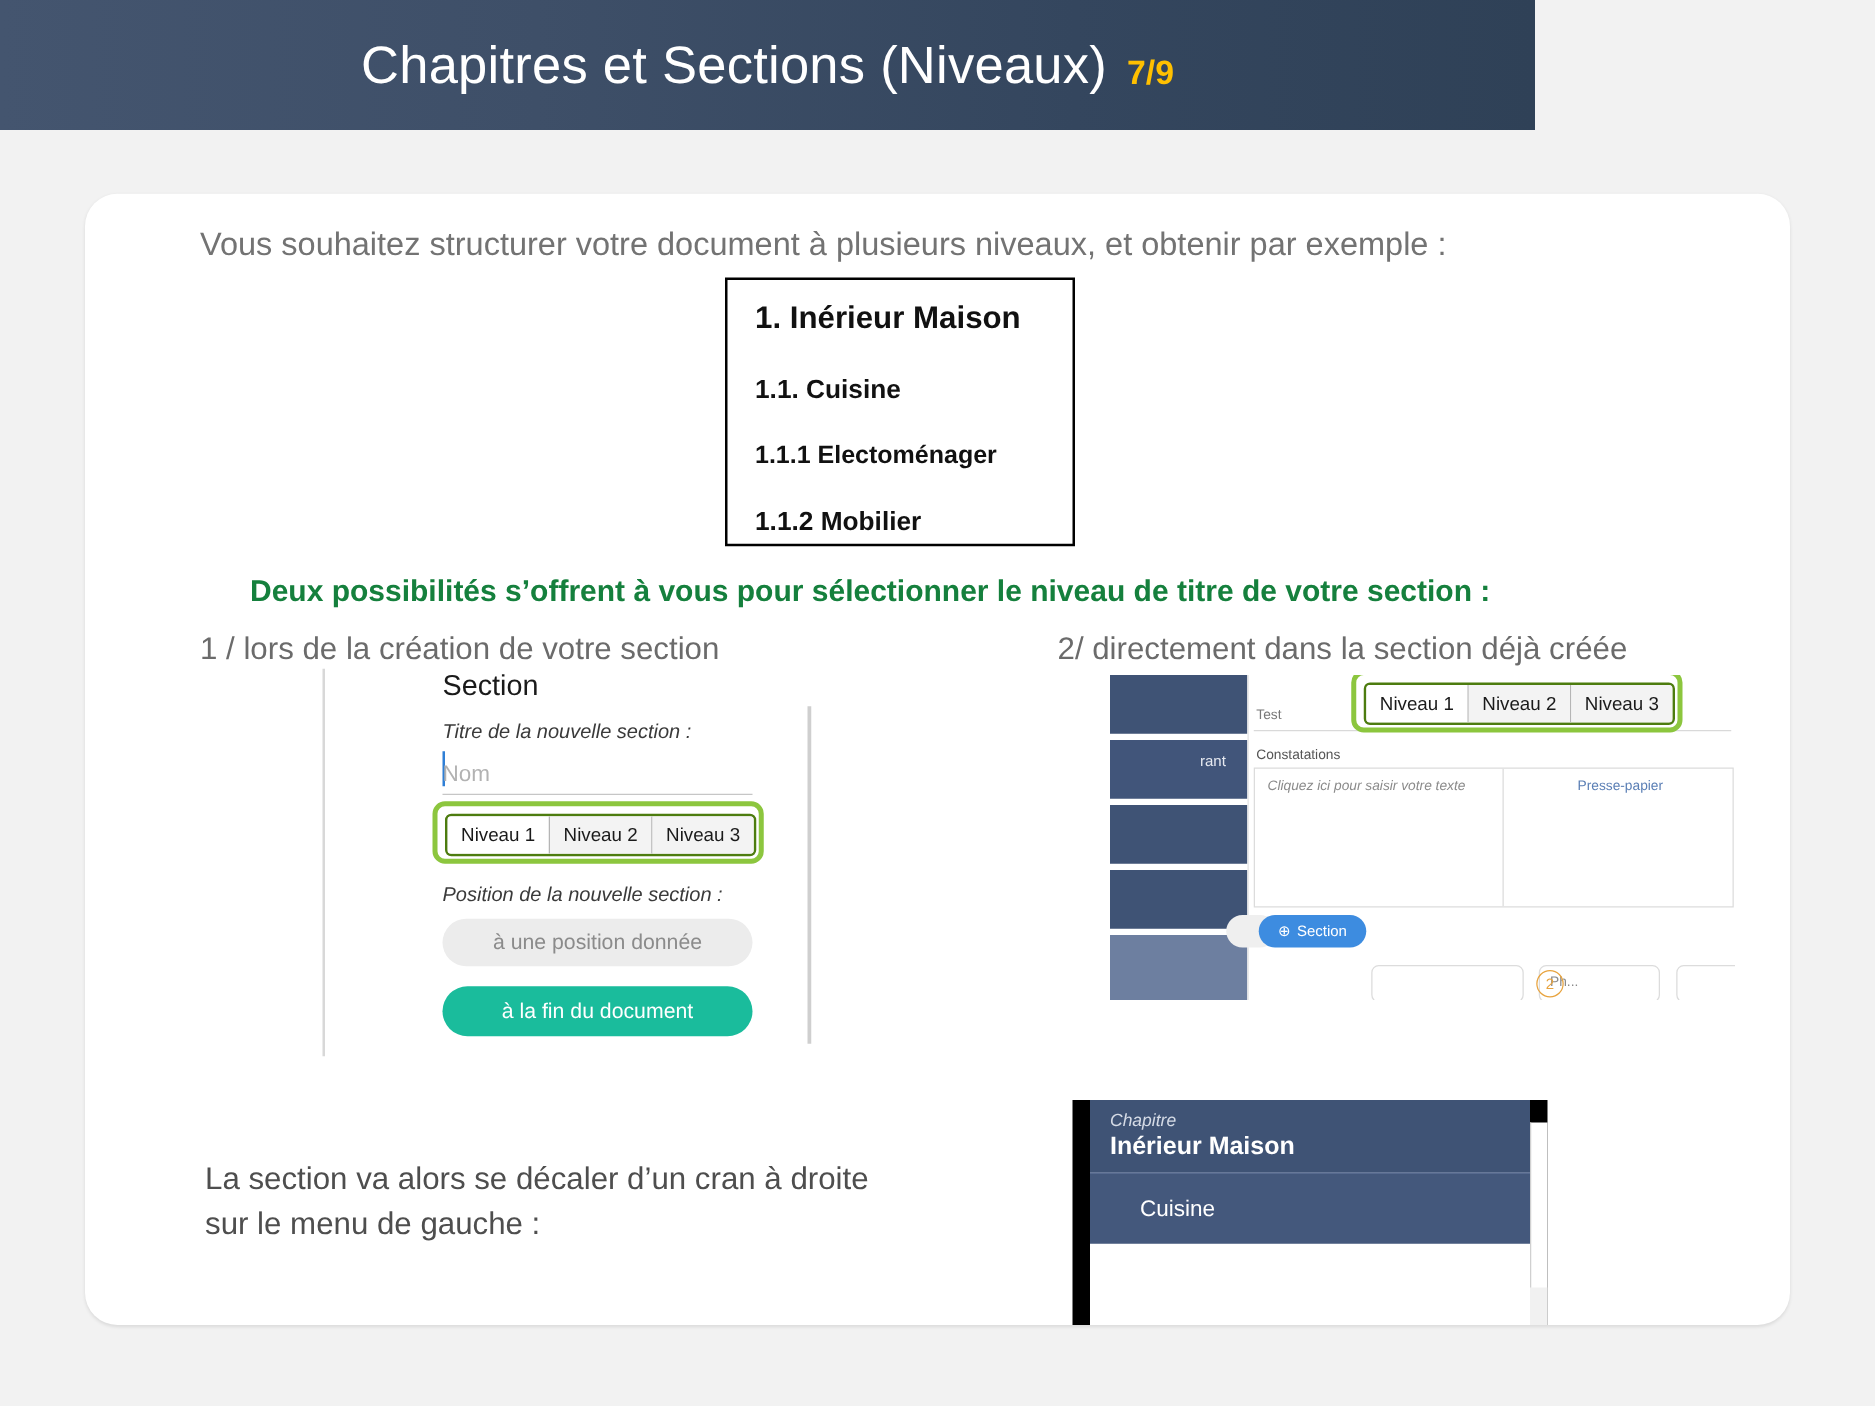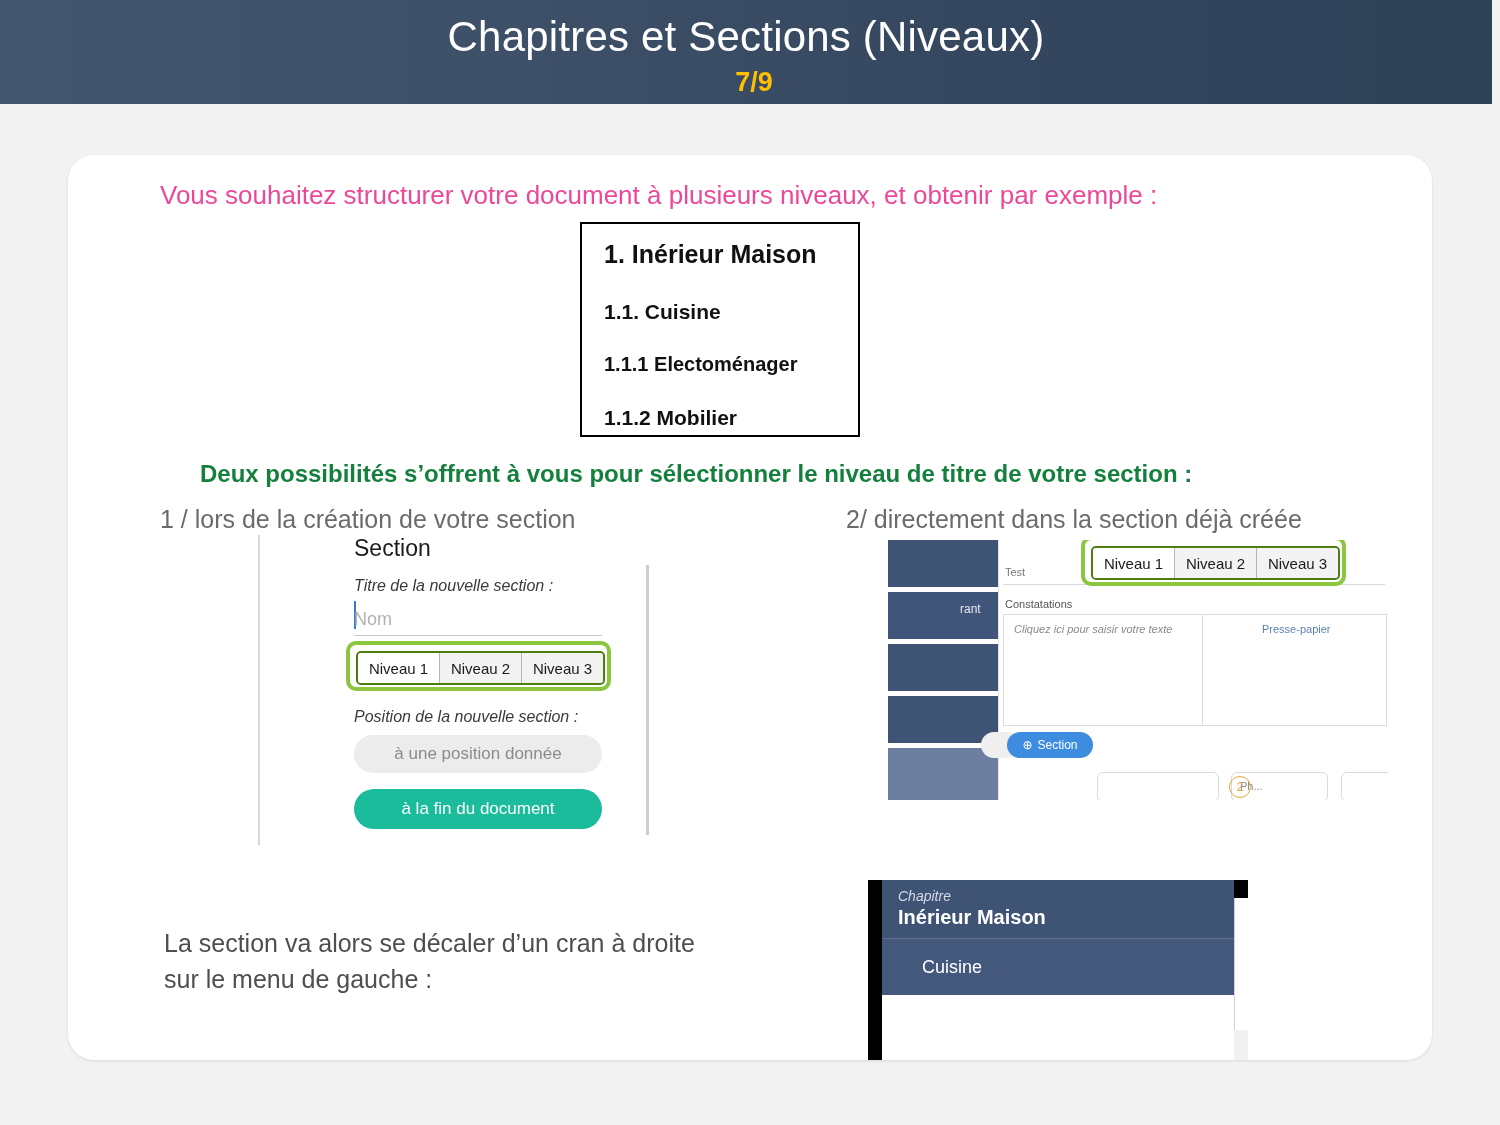--- a/index.html
+++ b/index.html
@@ -12,27 +12,26 @@
     background: #f2f2f2;
     font-family: "Liberation Sans", sans-serif;
     overflow: hidden;
     position: relative;
   }
 
   
   .header {
     position: absolute;
     left: 0; top: 0;
-    width: 1492px;
+    width: 1228px;
     height: 104px;
     background: linear-gradient(to right, #44556f 0%, #3e4f68 35%, #34465e 70%, #2f4157 100%);
     display: flex;
     align-items: center;
     justify-content: center;
-    flex-direction: column;
   }
   .header-title {
     color: #ffffff;
     font-size: 42px;
     font-weight: 400;
     letter-spacing: 0.2px;
   }
   .header-counter {
     color: #ffc000;
     font-size: 27px;
@@ -53,21 +52,21 @@
     border-radius: 26px;
     box-shadow: 0 1px 3px rgba(0,0,0,0.10);
     overflow: hidden;
   }
 
   .intro-text {
     position: absolute;
     left: 92px;
     top: 25px;
     font-size: 26px;
-    color: #ec4899;
+    color: #737373;
     white-space: nowrap;
   }
 
   
   .outline-box {
     position: absolute;
     left: 512px;
     top: 67px;
     width: 280px;
     height: 215px;
@@ -394,21 +393,20 @@
 
   
   .shot-menu {
     position: absolute;
     left: 790px;
     top: 725px;
     width: 380px;
     height: 180px;
     background: #000000;
     overflow: hidden;
-    margin-left: 10px;
   }
   .menu-inner {
     position: absolute;
     left: 14px; top: 0;
     width: 352px; height: 180px;
     background: #ffffff;
   }
   .menu-chapitre-label {
     position: absolute;
     left: 16px; top: 8px;

